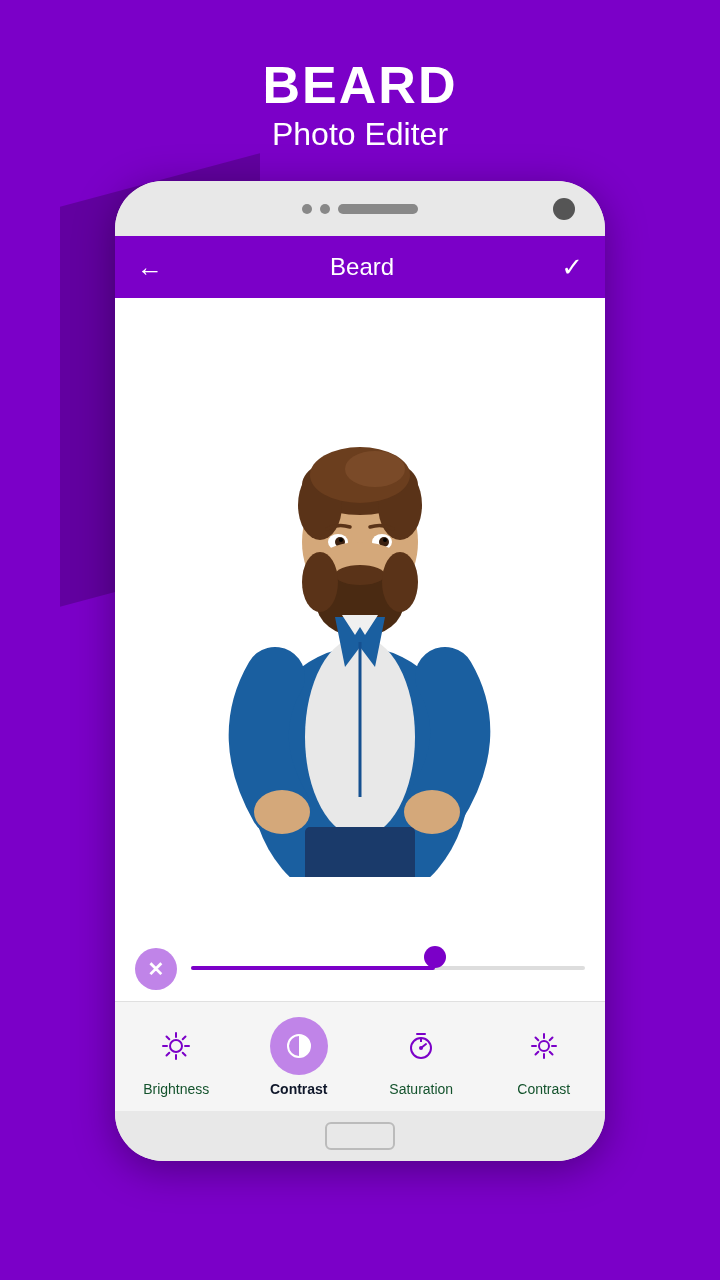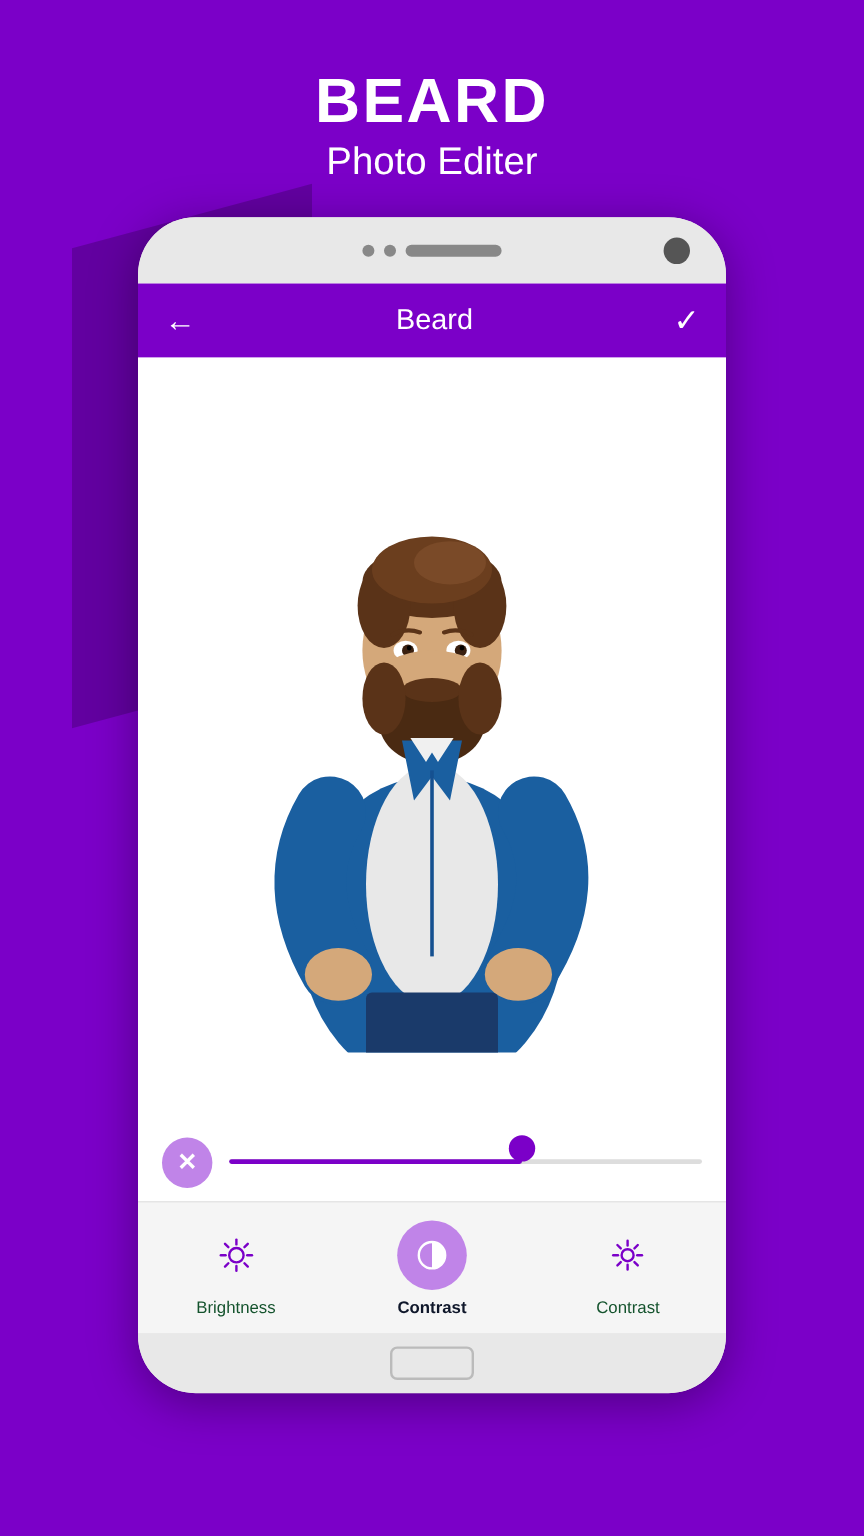--- a/index.html
+++ b/index.html
@@ -411,20 +411,33 @@
       <div class="tool-item active">
         <div class="tool-icon-wrap">
           <svg width="30" height="30" viewBox="0 0 30 30">
             <circle cx="15" cy="15" r="11" fill="none" stroke="white" stroke-width="2"></circle>
             <path d="M15 4 A11 11 0 0 1 15 26 Z" fill="white"></path>
           </svg>
         </div>
         <span class="tool-label">Contrast</span>
       </div>
 
+      <div class="tool-item">
+        <div class="tool-icon-wrap">
+          <svg width="30" height="30" viewBox="0 0 30 30">
+
+            <circle cx="15" cy="17" r="10" fill="none" stroke="#7B00C8" stroke-width="2"></circle>
+            <line x1="15" y1="7" x2="15" y2="11" stroke="#7B00C8" stroke-width="2"></line>
+            <line x1="11" y1="3" x2="19" y2="3" stroke="#7B00C8" stroke-width="2" stroke-linecap="round"></line>
+            <line x1="15" y1="17" x2="20" y2="13" stroke="#7B00C8" stroke-width="2" stroke-linecap="round"></line>
+            <circle cx="15" cy="17" r="2" fill="#7B00C8"></circle>
+          </svg>
+        </div>
+        <span class="tool-label">Saturation</span>
+      </div>
 
       <div class="tool-item">
         <div class="tool-icon-wrap">
           <svg width="30" height="30" viewBox="0 0 30 30">
 
             <circle cx="15" cy="15" r="5" fill="none" stroke="#7B00C8" stroke-width="2"></circle>
             <line x1="15" y1="3" x2="15" y2="7" stroke="#7B00C8" stroke-width="2" stroke-linecap="round"></line>
             <line x1="15" y1="23" x2="15" y2="27" stroke="#7B00C8" stroke-width="2" stroke-linecap="round"></line>
             <line x1="3" y1="15" x2="7" y2="15" stroke="#7B00C8" stroke-width="2" stroke-linecap="round"></line>
             <line x1="23" y1="15" x2="27" y2="15" stroke="#7B00C8" stroke-width="2" stroke-linecap="round"></line>

